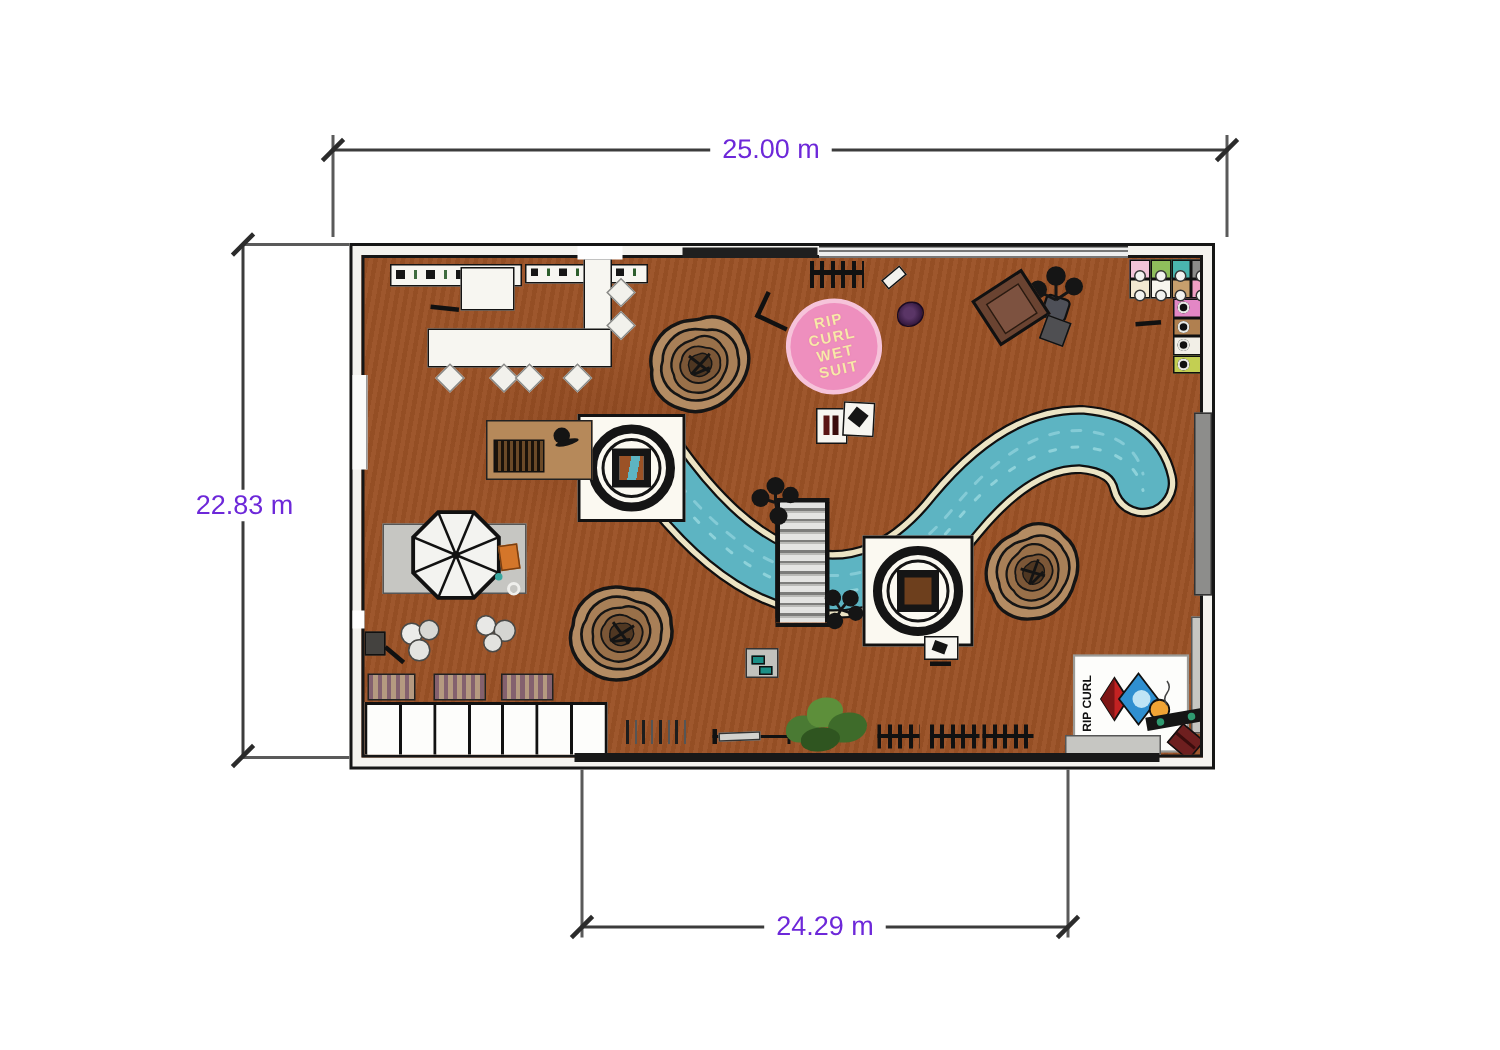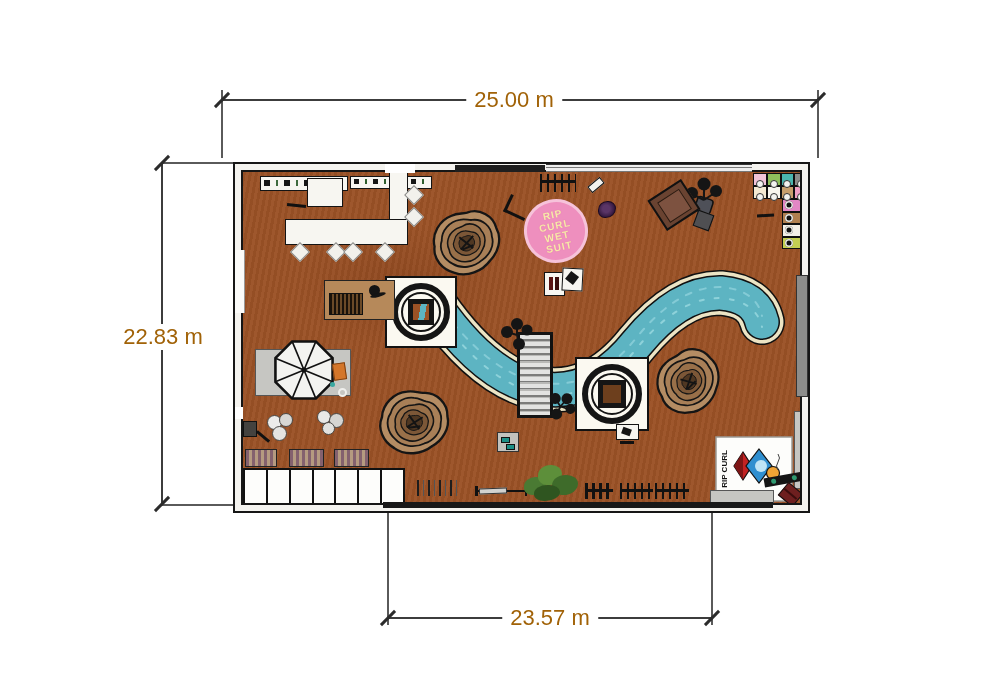--- a/index.html
+++ b/index.html
@@ -5,21 +5,21 @@
   html,body{margin:0;padding:0;background:#fff;}
   .canvas{position:relative;width:1000px;height:700px;background:#ffffff;overflow:hidden;
           font-family:"Liberation Sans","DejaVu Sans",sans-serif;}
 
   
   .dim-line{position:absolute;background:#3c3c3c;}
   .ext-line{position:absolute;background:#5a5a5a;}
   .tick{position:absolute;width:20px;height:3px;background:#2b2b2b;
         transform:translate(-50%,-50%) rotate(-45deg);}
   .dim-label{position:absolute;transform:translate(-50%,-50%);background:#fff;
-             color:#a16207;font-size:22px;padding:0 8px;white-space:nowrap;}
+             color:#6d28d9;font-size:18px;padding:0 8px;white-space:nowrap;}
 
   
   .plan-outer{position:absolute;left:233px;top:162px;width:561px;height:335px;
               padding:6px;border:2px solid #161616;background:#f4f3ef;}
   .plan-inner{position:relative;width:100%;height:100%;box-sizing:border-box;
               border:2px solid #161616;overflow:hidden;
               background:
                 radial-gradient(150px 90px at 28% 35%, rgba(90,35,10,.18), transparent 70%),
                 radial-gradient(170px 100px at 72% 62%, rgba(160,80,35,.18), transparent 70%),
                 repeating-linear-gradient(100deg, rgba(0,0,0,.045) 0 3px, rgba(255,255,255,.03) 3px 6px),
@@ -97,21 +97,21 @@
     <div class="tick" style="left:162px;top:504px"></div>
     <span class="dim-label" style="left:163px;top:337px">22.83 m</span>
   </div>
 
   <div>
     <div class="ext-line" style="left:387px;top:513px;width:1.5px;height:112px"></div>
     <div class="ext-line" style="left:711px;top:513px;width:1.5px;height:112px"></div>
     <div class="dim-line" style="left:388px;top:617px;width:324px;height:2px"></div>
     <div class="tick" style="left:388px;top:618px"></div>
     <div class="tick" style="left:712px;top:618px"></div>
-    <span class="dim-label" style="left:550px;top:618px">23.57 m</span>
+    <span class="dim-label" style="left:550px;top:618px">24.29 m</span>
   </div>
 
   <div class="plan-outer">
     <div class="plan-inner">
 
       <svg class="obj" style="left:0;top:0" width="561" height="335" viewBox="0 0 561 335">
         <g fill="none" stroke-linecap="round" stroke-linejoin="round">
           <path d="M 192 133 Q 240 202 290 215 Q 348 229 394 171 Q 436 120 478 121 Q 513 124 519 150" stroke="#101010" stroke-width="46"></path>
           <path d="M 192 133 Q 240 202 290 215 Q 348 229 394 171 Q 436 120 478 121 Q 513 124 519 150" stroke="#ece4c4" stroke-width="43"></path>
           <path d="M 192 133 Q 240 202 290 215 Q 348 229 394 171 Q 436 120 478 121 Q 513 124 519 150" stroke="#101010" stroke-width="36"></path>

